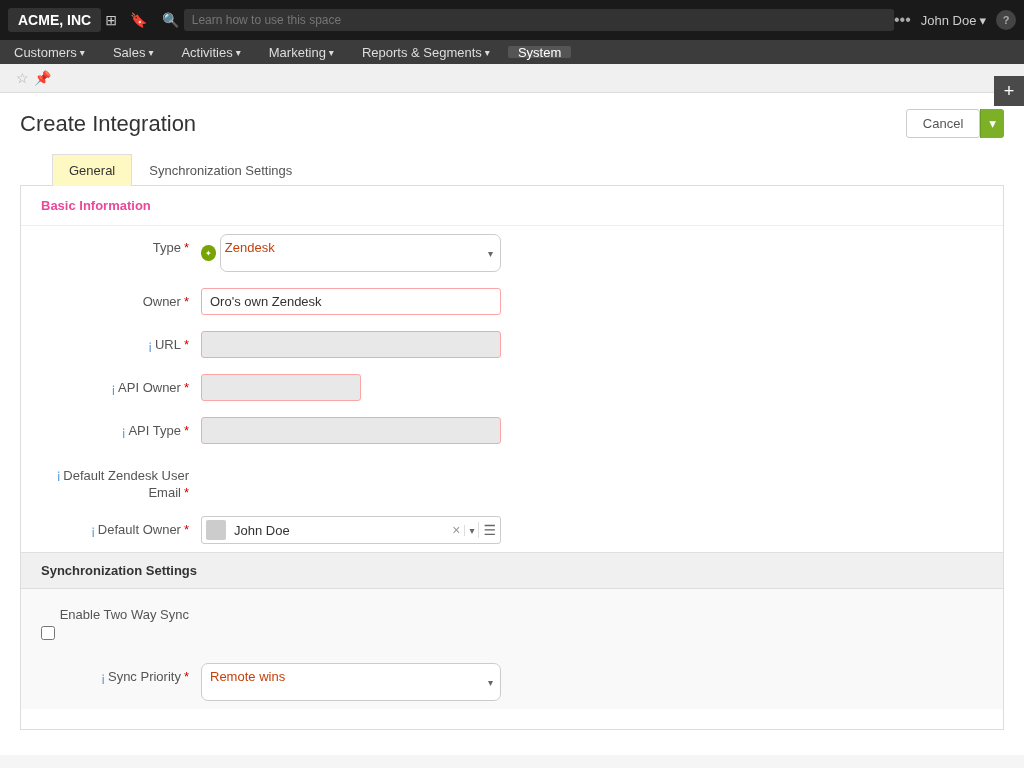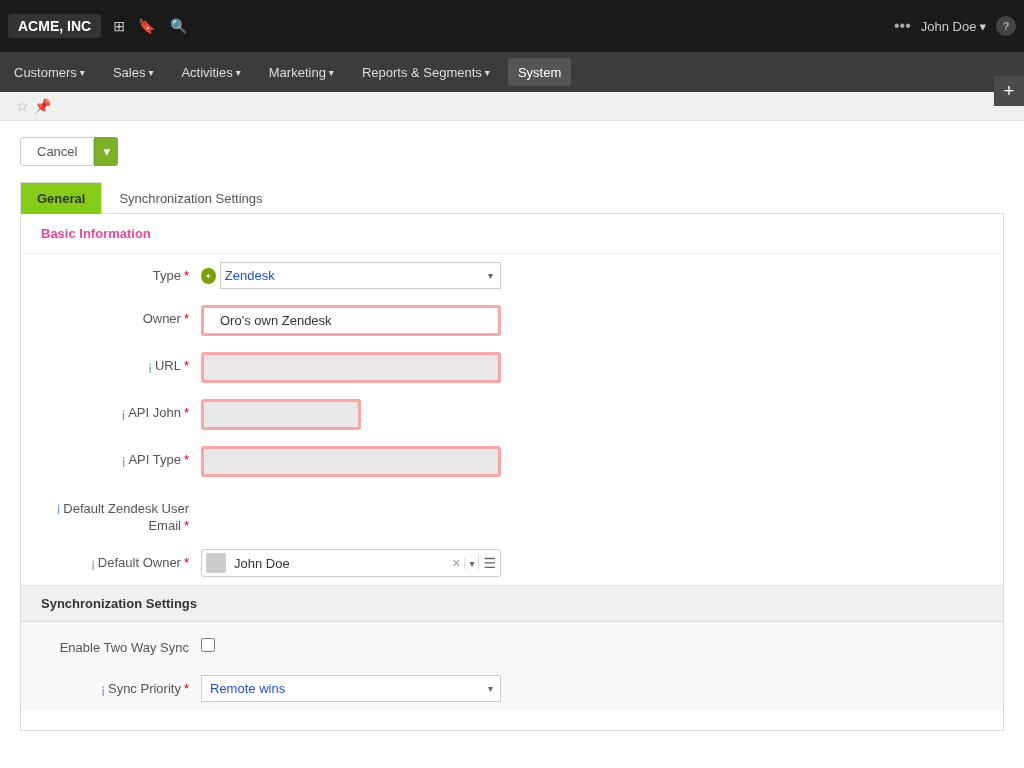--- a/index.html
+++ b/index.html
@@ -1,25 +1,25 @@
 <!DOCTYPE html>
 <html><head>
   <meta charset="utf-8">
   <style>
     * { box-sizing: border-box; margin: 0; padding: 0; }
     body { font-family: Arial, sans-serif; font-size: 13px; background: #f5f5f5; color: #333; }
 
     
     .topbar {
       background: #1a1a1a;
-      height: 52px;
+      height: 40px;
       display: flex;
       align-items: center;
       padding: 0 8px;
-      gap: 8px;
+      gap: 0;
     }
     .topbar-logo {
       color: white;
       font-weight: bold;
       font-size: 14px;
       background: #333;
       padding: 4px 10px;
       border-radius: 3px;
       white-space: nowrap;
     }
@@ -69,21 +69,21 @@
       align-items: center;
       justify-content: center;
       font-size: 11px;
       font-weight: bold;
       cursor: pointer;
     }
 
     
     .navbar {
       background: #3c3c3c;
-      height: 40px;
+      height: 24px;
       display: flex;
       align-items: stretch;
     }
     .nav-item {
       color: #ddd;
       padding: 0 14px;
       display: flex;
       align-items: center;
       font-size: 13px;
       cursor: pointer;
@@ -174,25 +174,26 @@
     .tab {
       padding: 8px 16px;
       cursor: pointer;
       font-size: 13px;
       color: #555;
       border: 1px solid transparent;
       border-bottom: none;
       margin-bottom: -1px;
     }
     .tab.active {
-      background: #84cc16;
+      background: #fef9c3;
       border-color: #ddd;
       border-bottom-color: white;
       color: #333;
-      font-weight: bold;
+      font-weight: normal;
+      margin-left: 32px;
     }
 
     
     .form-area {
       border: 1px solid #ddd;
       border-top: none;
       background: white;
       padding-bottom: 20px;
       position: relative;
     }
@@ -240,44 +241,44 @@
     .required-star { color: #c00; }
     .info-icon {
       color: #5b9bd5;
       font-size: 13px;
       cursor: pointer;
       margin-top: 1px;
     }
     .form-control-wrap { flex: 1; max-width: 300px; }
     .form-input {
       width: 100%;
-      padding: 5px 16px;
-      border: 3px solid #fca5a5;
+      padding: 5px 8px;
+      border: 1px solid #fca5a5;
       border-radius: 3px;
       font-size: 13px;
       color: #333;
       outline: none;
     }
     .form-input-filled { background: white; }
     .form-input-blurred { background: #e8e8e8; color: #999; }
 
     .form-select-wrap {
       position: relative;
       display: inline-flex;
       align-items: center;
       width: 100%;
       max-width: 300px;
     }
     .form-select {
       width: 100%;
-      padding: 5px 28px 5px 8px;
+      padding: 5px 28px 16px 8px;
       border: 1px solid #ccc;
-      border-radius: 0;
-      font-size: 13px;
-      color: #1d4ed8;
+      border-radius: 7px;
+      font-size: 13px;
+      color: #c2410c;
       background: white;
       appearance: none;
       -webkit-appearance: none;
       outline: none;
       cursor: pointer;
     }
     .select-arrow {
       position: absolute;
       right: 8px;
       pointer-events: none;
@@ -392,20 +393,21 @@
 </head>
 <body>
 
 <div class="topbar">
   <div class="topbar-logo">ACME, INC</div>
   <div class="topbar-icons">
     <span class="topbar-icon">⊞</span>
     <span class="topbar-icon">🔖</span>
     <span class="topbar-icon">🔍</span>
   </div>
+  <input class="topbar-search" type="text" placeholder="Learn how to use this space" style="">
   <div class="topbar-right">
     <span class="topbar-dots">•••</span>
     <div class="topbar-user">
       <span>John Doe</span>
       <span>▾</span>
     </div>
     <div class="topbar-help">?</div>
   </div>
 </div>
 
@@ -440,20 +442,21 @@
     <span class="breadcrumb-icon">☆</span>
     <span class="breadcrumb-icon">📌</span>
   </div>
 </div>
 
 <div class="add-btn" style="position:absolute; right:0; top:76px;">+</div>
 
 <div class="main-content">
 
   <div class="page-header">
+    <h1 class="page-title">Create Integration</h1>
     <div class="header-actions">
       <button class="btn-cancel">Cancel</button>
       <div class="btn-save-group">
         <button class="btn-save-dropdown">▾</button>
       </div>
     </div>
   </div>
 
   <div class="tabs">
     <div class="tab active">
@@ -502,21 +505,21 @@
           <span class="required-star">*</span>
         </div>
         <div class="form-control-wrap">
           <input class="form-input form-input-blurred" type="text" value="" style="">
         </div>
       </div>
 
       <div class="form-row">
         <div class="form-label">
           <span class="info-icon">ℹ</span>
-          <span>API John</span>
+          <span>API Owner</span>
           <span class="required-star">*</span>
         </div>
         <div class="form-control-wrap">
           <input class="form-input form-input-blurred" type="text" value="" style="max-width: 160px;">
         </div>
       </div>
 
       <div class="form-row">
         <div class="form-label">
           <span class="info-icon">ℹ</span>
@@ -554,21 +557,21 @@
             <span class="owner-clear">×</span>
             <span class="owner-dropdown">▾</span>
             <span class="owner-menu">☰</span>
           </div>
         </div>
       </div>
 
       <div class="sync-section">
         <div class="sync-section-title">Synchronization Settings</div>
 
-        <div class="form-row" style="padding: 12px 20px;">
+        <div class="form-row" style="padding: 12px 20px; flex-direction: column;">
           <div class="form-label">
             <span>Enable Two Way Sync</span>
           </div>
           <div class="form-control-wrap">
             <input class="form-checkbox" type="checkbox" style="">
           </div>
         </div>
 
         <div class="form-row" style="padding: 8px 20px;">
           <div class="form-label">

